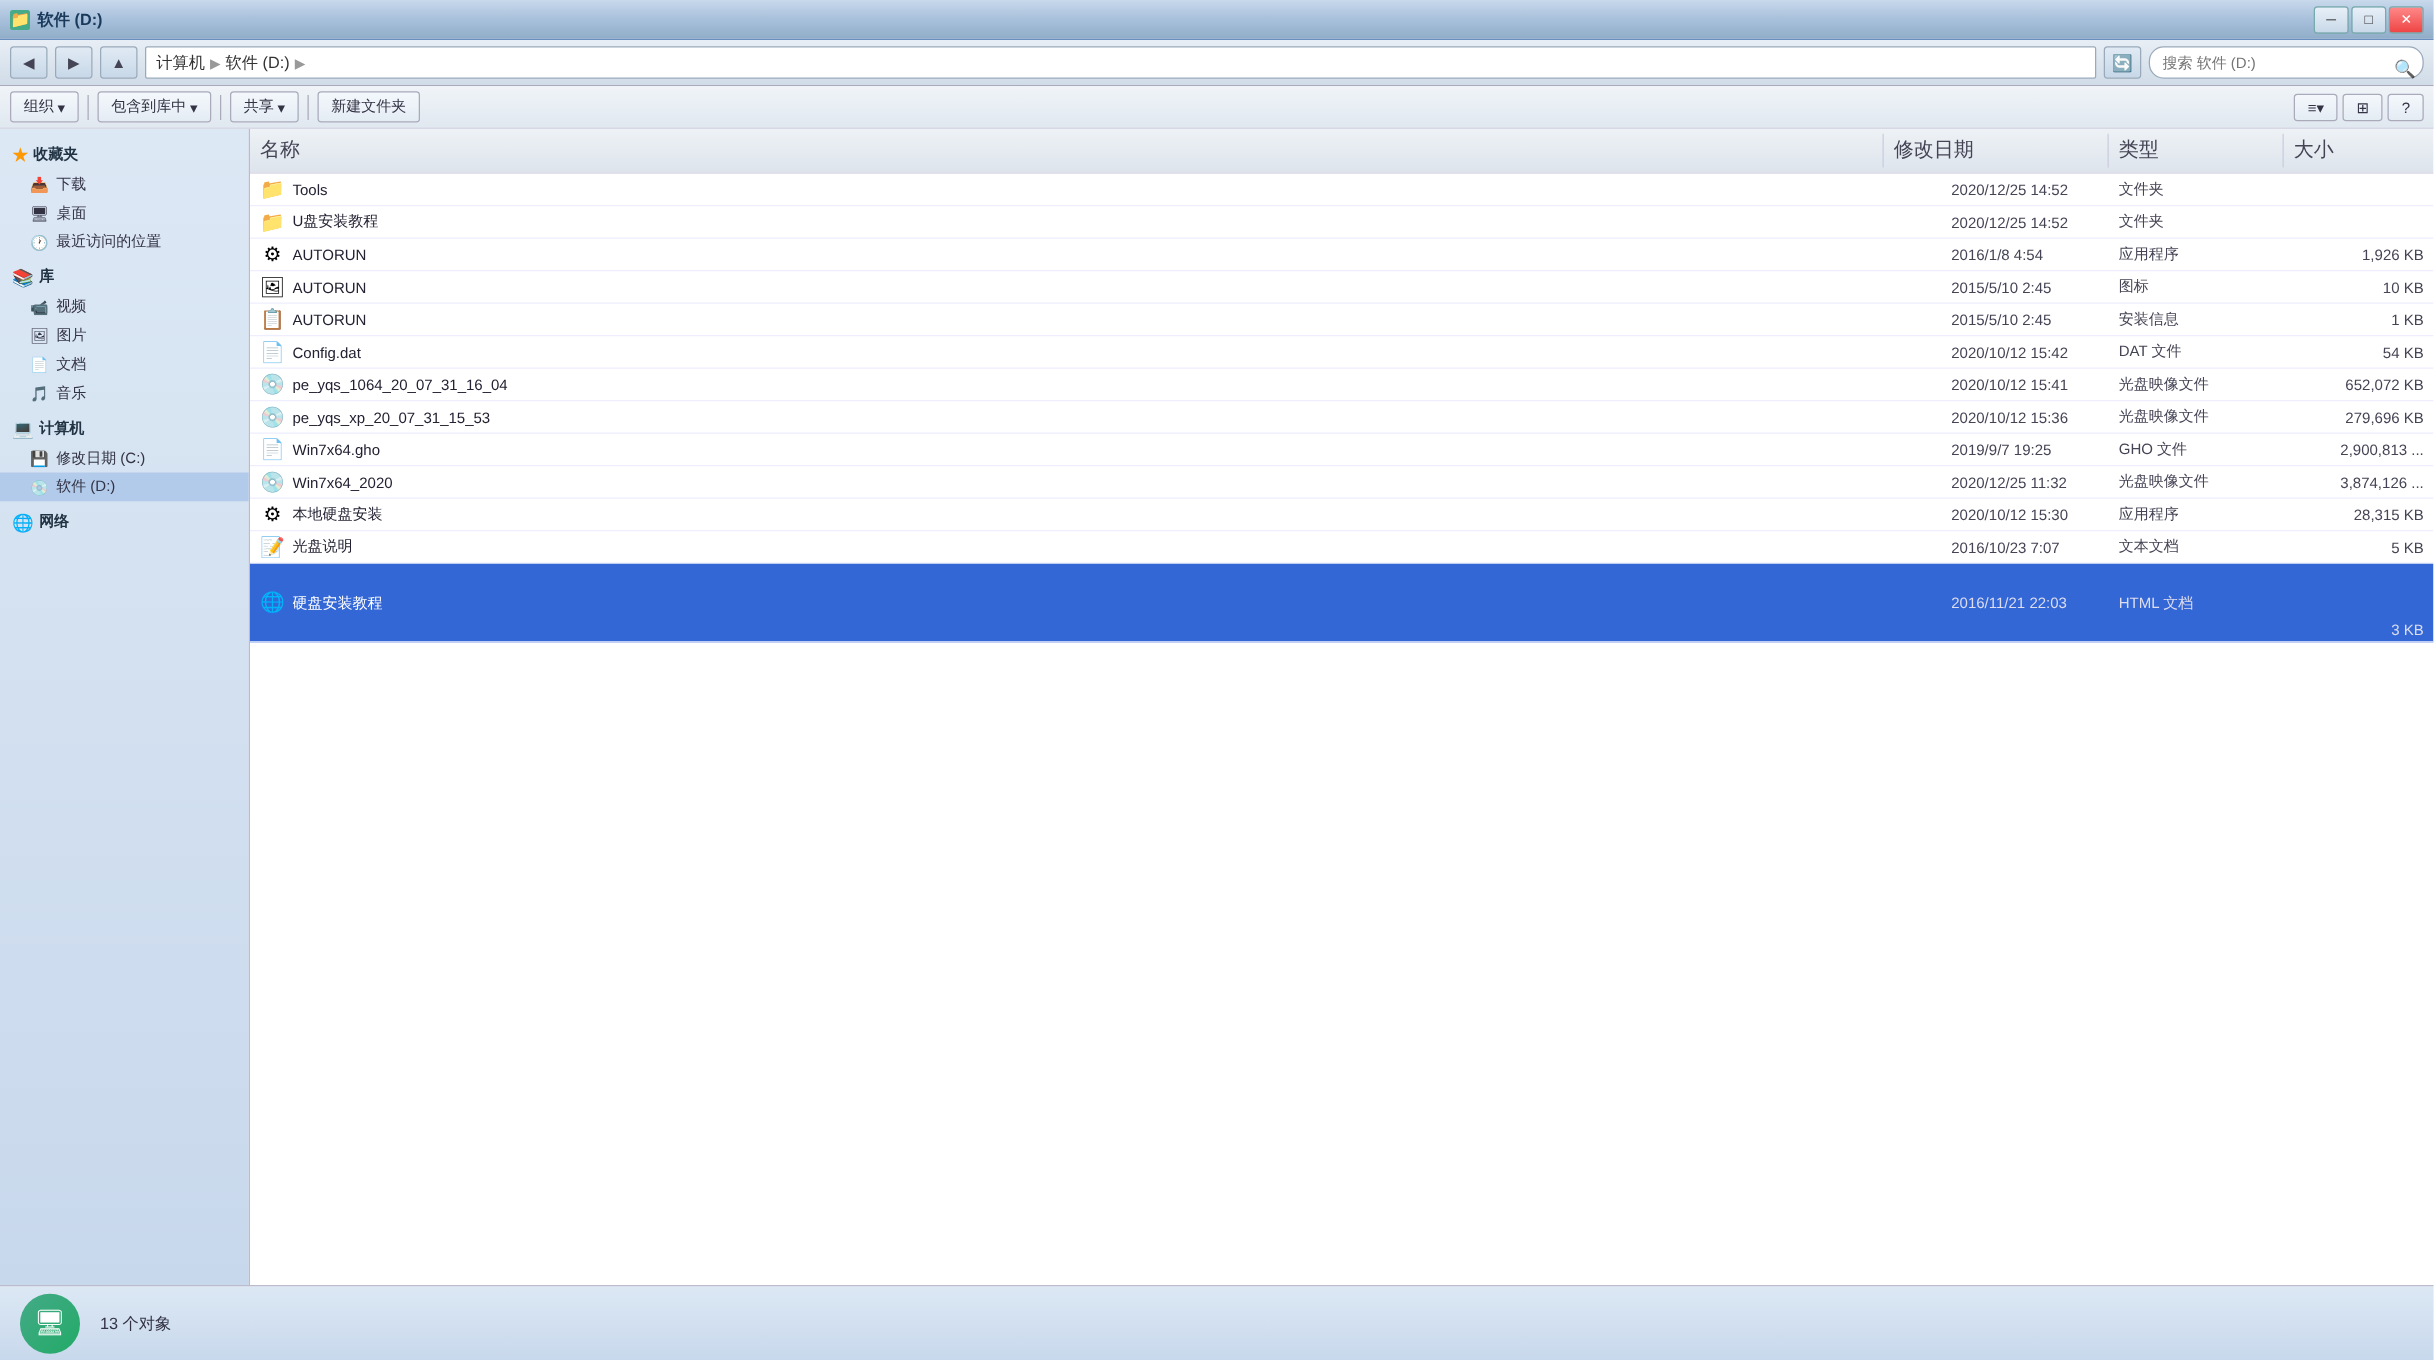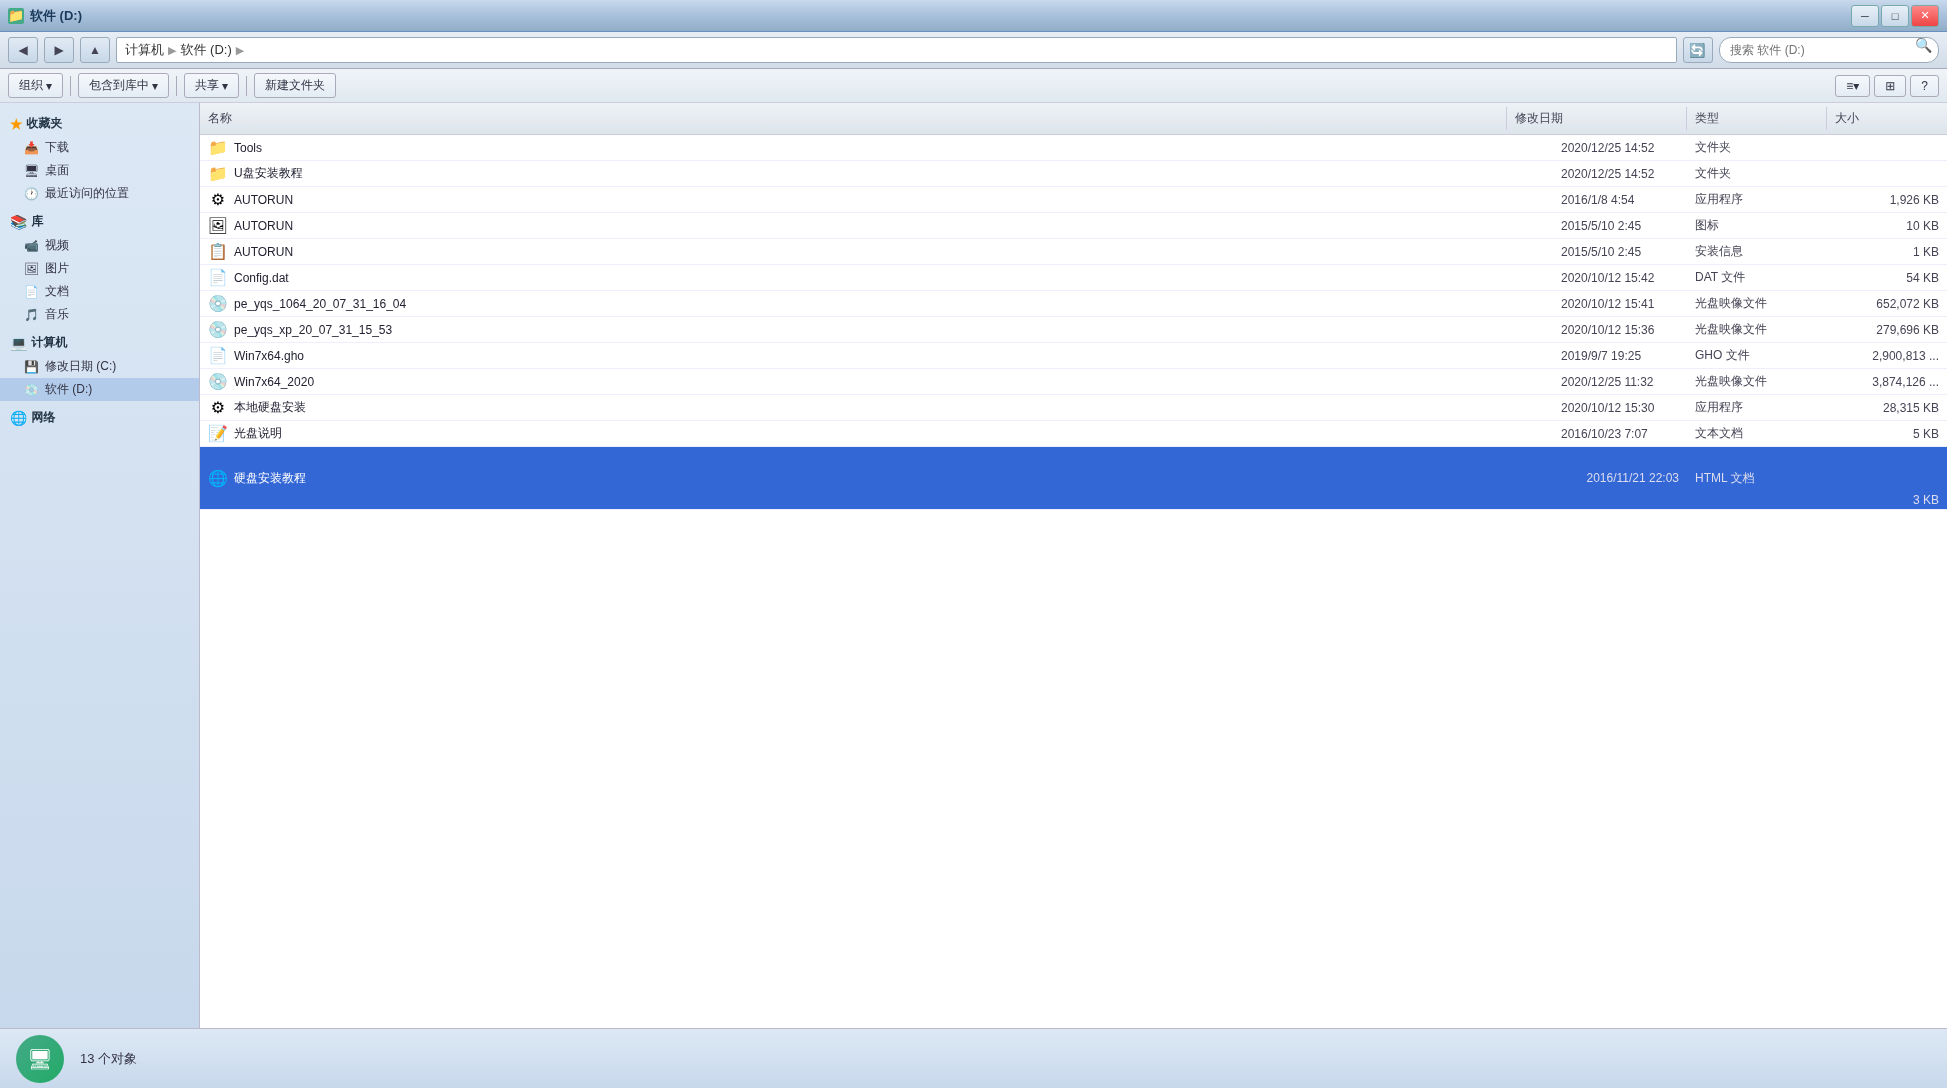--- a/index.html
+++ b/index.html
@@ -102,21 +102,21 @@
       border: 1px solid #9ab;
       border-radius: 12px;
       padding: 0 30px 0 10px;
       background: white;
       font-size: 12px;
       color: #666;
       outline: none;
     }
     .search-icon-wrap {
       position: relative;
-      display: flex; align-items: flex-start;
+      display: flex; align-items: flex-end;
     }
     .search-icon-btn {
       position: absolute; right: 6px;
       background: none; border: none; cursor: pointer;
       color: #667; font-size: 14px;
     }
 
     
     .toolbar {
       background: linear-gradient(to bottom, #f0f4f8, #e0e8f0);
@@ -192,21 +192,21 @@
     
     .col-headers {
       display: grid;
       grid-template-columns: 1fr 180px 140px 120px;
       padding: 4px 0;
       border-bottom: 1px solid #ccd;
       background: linear-gradient(to bottom, #eef2f6, #dde4ec);
     }
     .col-header {
       padding: 3px 8px;
-      font-size: 12px;
+      font-size: 16px;
       color: #445;
       font-weight: normal;
       cursor: pointer;
       border-right: 1px solid #ccd;
     }
     .col-header:last-child { border-right: none; }
 
     
     .file-list {
       flex: 1;
@@ -217,21 +217,21 @@
       display: grid;
       grid-template-columns: 1fr 180px 140px 120px;
       align-items: center;
       padding: 2px 0;
       border-bottom: 1px solid #eef;
       cursor: pointer;
       min-height: 26px;
     }
     .file-row.selected { background: #3367d6; color: white; }
     .file-row.selected .file-name { color: white; }
-    .file-row.selected .file-date { color: #dde; text-align: right; }
+    .file-row.selected .file-date { color: #dde; }
     .file-row.selected .file-type { color: #dde; }
     .file-row.selected .file-size { color: #dde; margin-top: 44px; }
 
     .file-name-cell {
       display: flex;
       align-items: center;
       gap: 6px;
       padding: 0 8px;
       overflow: hidden;
     }

